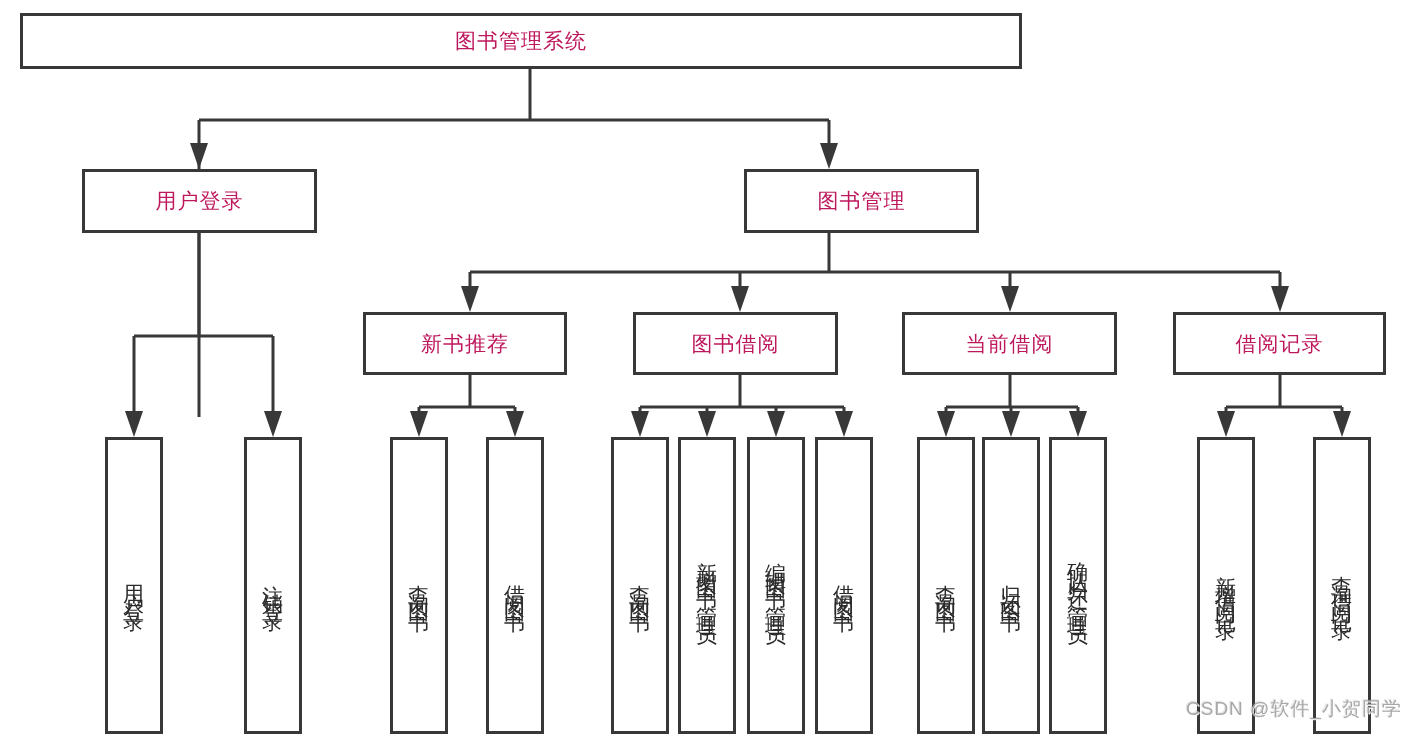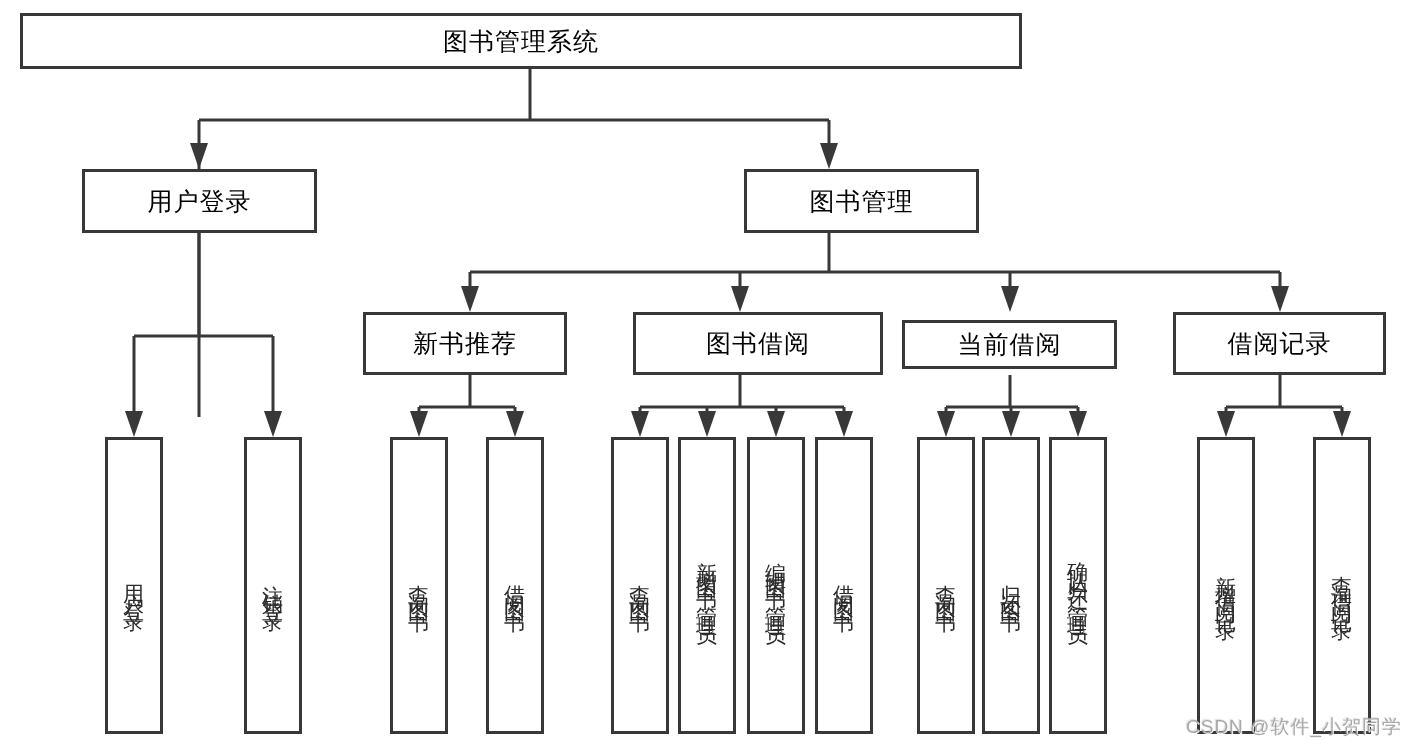--- a/index.html
+++ b/index.html
@@ -22,37 +22,37 @@
     position: absolute;
     box-sizing: border-box;
     background: #ffffff;
     border: 3px solid #383838;
     display: flex;
     align-items: center;
     justify-content: center;
     text-align: center;
   }
   .hlabel {
-    font-size: 25px;
+    font-size: 21px;
     letter-spacing: 1px;
-    color: #000000;
+    color: #be185d;
     white-space: nowrap;
   }
   .vtext {
     writing-mode: vertical-rl;
     text-orientation: mixed;
     font-size: 21px;
     letter-spacing: 9px;
     color: #2a2a2a;
     line-height: 1;
   }
   .watermark {
     position: absolute;
     left: 1186px;
-    top: 714px;
+    top: 696px;
     font-size: 19px;
     letter-spacing: 1px;
     color: #a8a8a8;
     text-shadow: 1px 1px 0 rgba(255,255,255,0.9), -1px -1px 1px rgba(120,120,120,0.25);
     white-space: nowrap;
     z-index: 5;
   }
 </style>
 </head>
 <body>
@@ -104,24 +104,24 @@
   <div class="box" style="left:82px;top:169px;width:235px;height:64px">
     <span class="hlabel">用户登录</span>
   </div>
   <div class="box" style="left:744px;top:169px;width:235px;height:64px">
     <span class="hlabel">图书管理</span>
   </div>
 
   <div class="box" style="left:363px;top:312px;width:204px;height:63px">
     <span class="hlabel">新书推荐</span>
   </div>
-  <div class="box" style="left:633px;top:312px;width:250px;height:63px">
+  <div class="box" style="left:633px;top:312px;width:205px;height:63px">
     <span class="hlabel">图书借阅</span>
   </div>
-  <div class="box" style="left:902px;top:320px;width:215px;height:49px">
+  <div class="box" style="left:902px;top:312px;width:215px;height:63px">
     <span class="hlabel">当前借阅</span>
   </div>
   <div class="box" style="left:1173px;top:312px;width:213px;height:63px">
     <span class="hlabel">借阅记录</span>
   </div>
 
   <div class="box" style="left:105px;top:437px;width:58px;height:297px">
     <span class="vtext">用户登录</span>
   </div>
   <div class="box" style="left:244px;top:437px;width:58px;height:297px">

